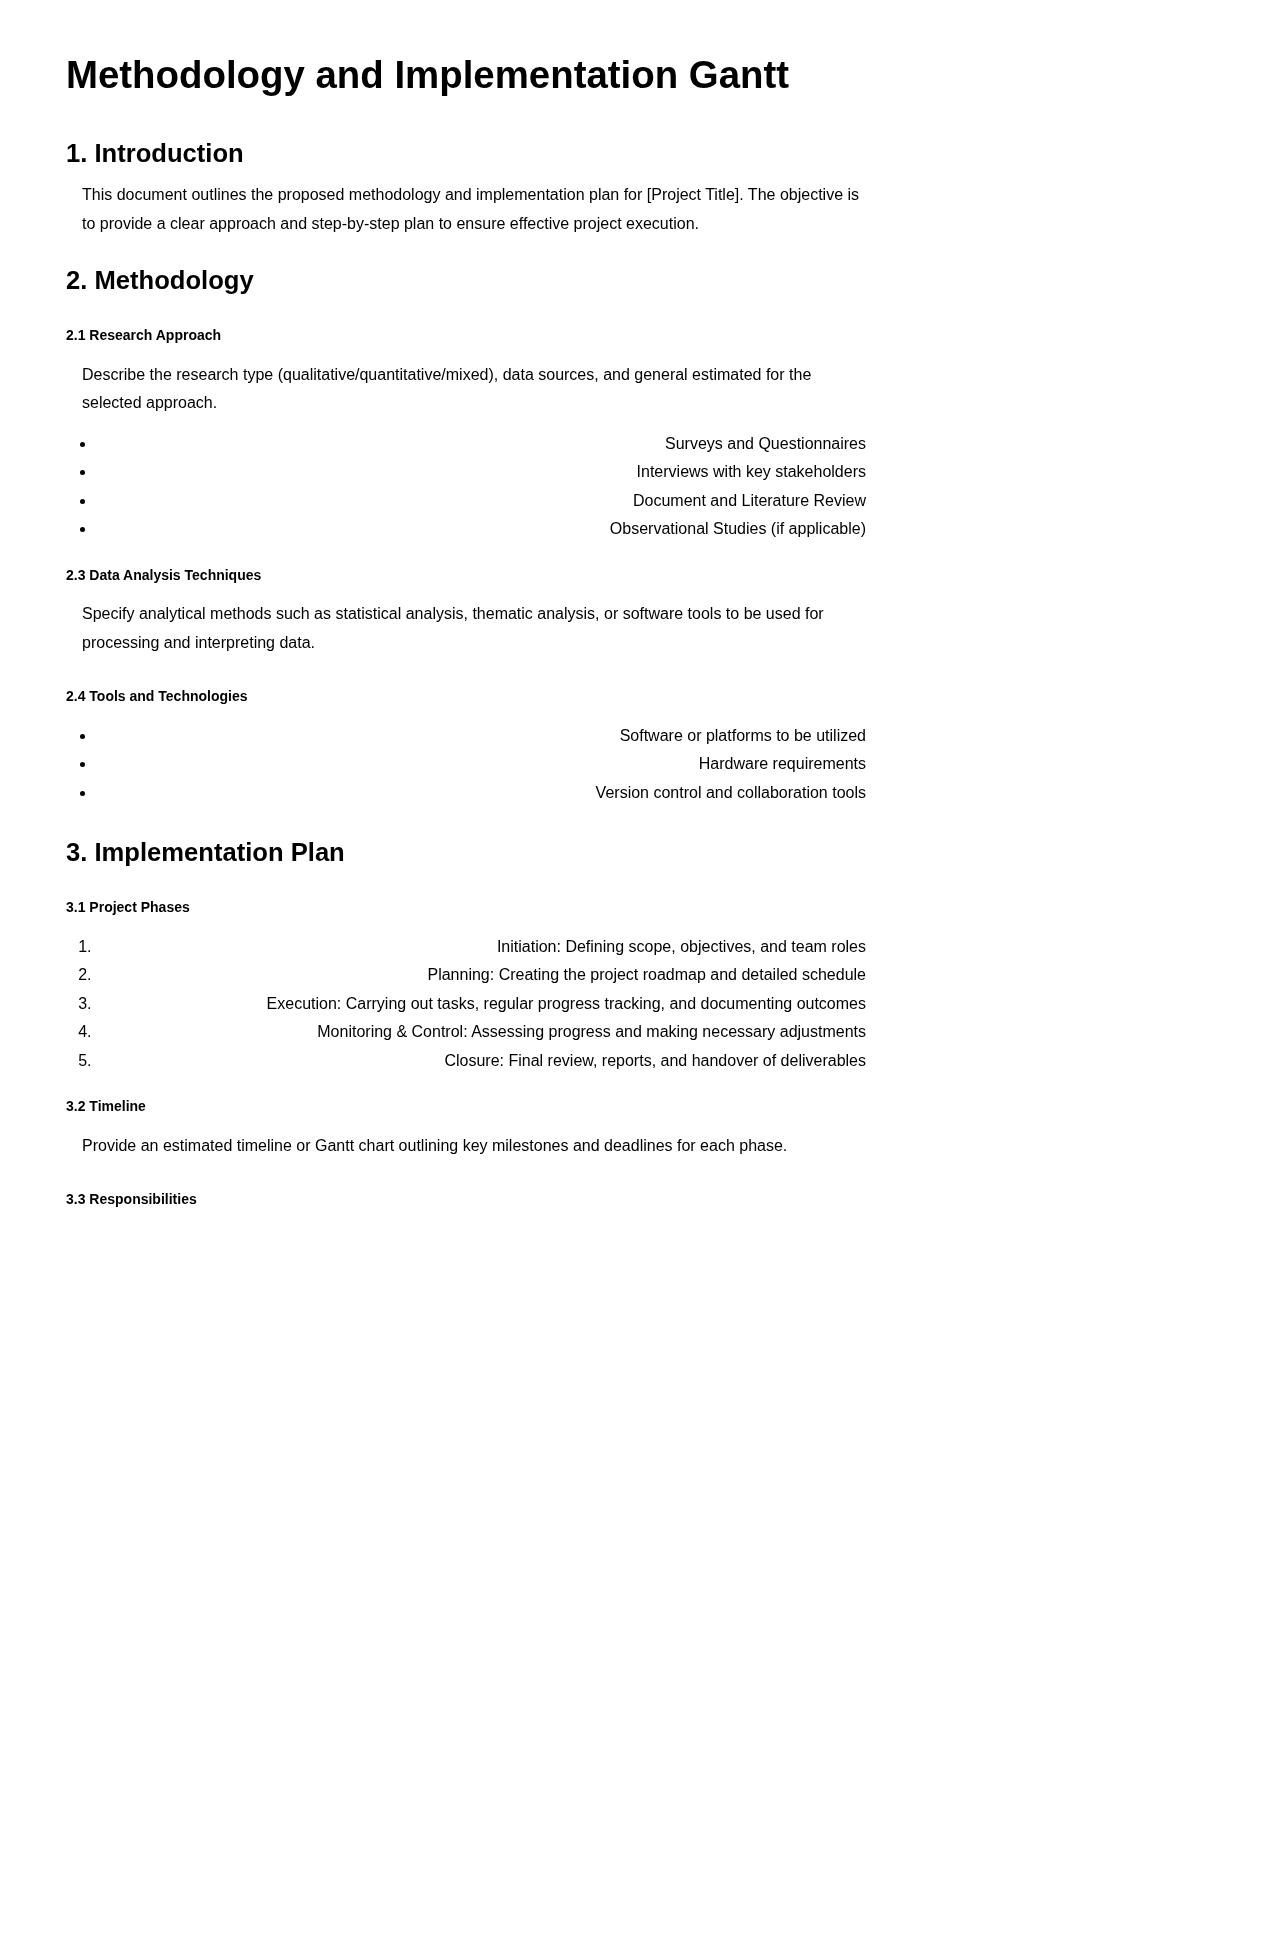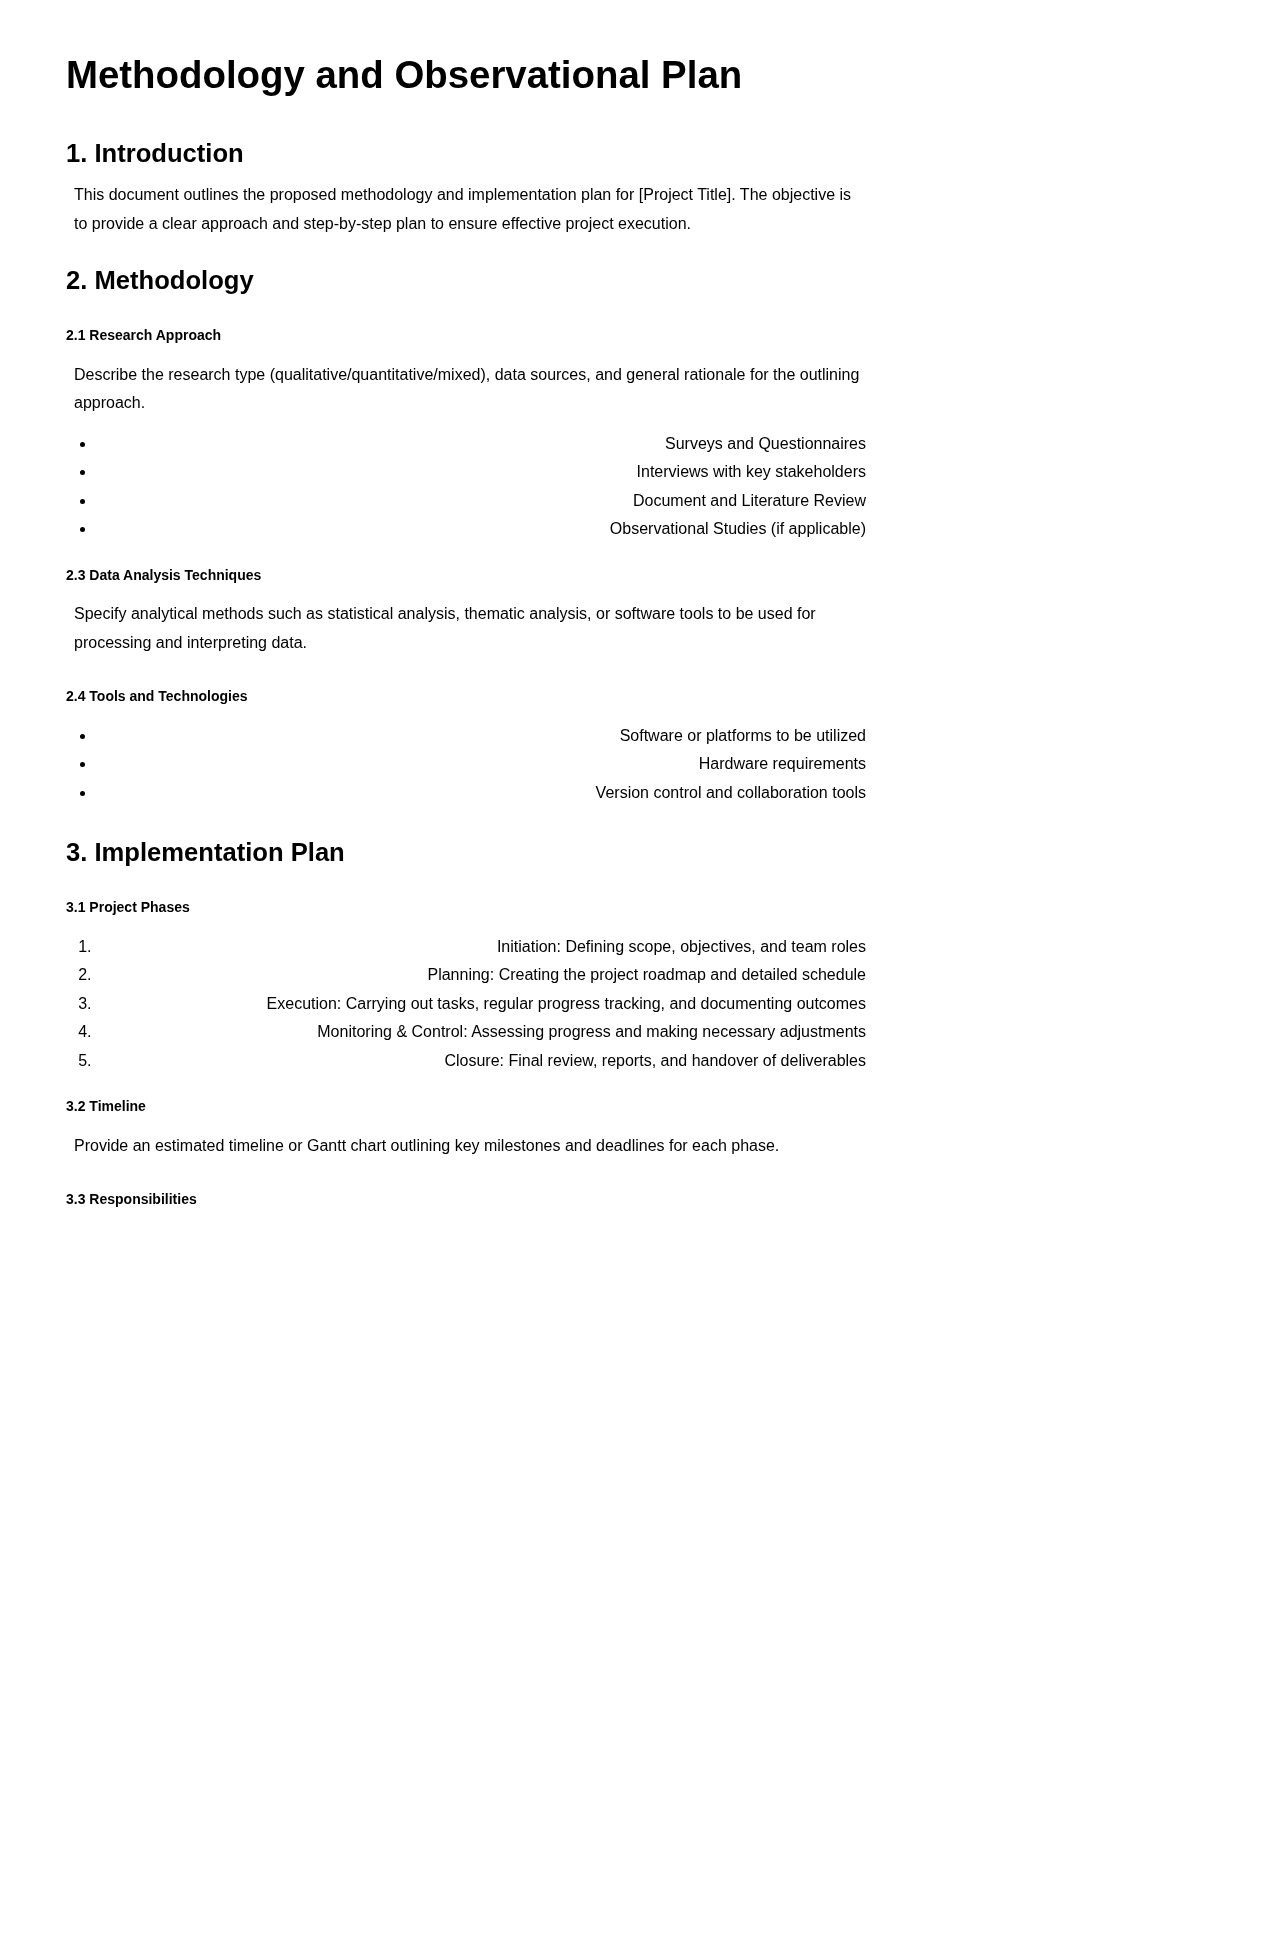--- a/index.html
+++ b/index.html
@@ -36,46 +36,46 @@
     font-size: 25.6px;
     line-height: 32px;
     margin: 26px 0 12px 0;
   }
   h3 {
     font-size: 14px;
     line-height: 26.5px;
     margin: 26px 0 12px 0;
   }
   p {
-    margin: 0 0 12px 8px;
+    margin: 0 0 12px 16px;
   }
   ul, ol {
     margin: 0 0 12px 0;
     padding: 0 0 0 30px;
   }
   ul + h3, ol + h3 { margin-top: 18px; }
   ul + h2, ol + h2 { margin-top: 29px; }
   li { line-height: 28.5px; text-align: right; }
   strong { font-weight: normal; }
 </style>
 </head>
 <body>
 
 <div class="clip">
   <article class="doc">
 
-    <h1>Methodology and Observational Plan</h1>
+    <h1>Methodology and Implementation Gantt</h1>
 
     <h2>1. Introduction</h2>
     <p>This document outlines the proposed methodology and implementation plan for [Project Title]. The objective is to provide a clear approach and step-by-step plan to ensure effective project execution.</p>
 
     <h2>2. Methodology</h2>
 
     <h3>2.1 Research Approach</h3>
-    <p>Describe the research type (qualitative/quantitative/mixed), data sources, and general rationale for the outlining approach.</p>
+    <p>Describe the research type (qualitative/quantitative/mixed), data sources, and general estimated for the selected approach.</p>
 
     <ul>
       <li>Surveys and Questionnaires</li>
       <li>Interviews with key stakeholders</li>
       <li>Document and Literature Review</li>
       <li>Observational Studies (if applicable)</li>
     </ul>
 
     <h3>2.3 Data Analysis Techniques</h3>
     <p>Specify analytical methods such as statistical analysis, thematic analysis, or software tools to be used for processing and interpreting data.</p>

